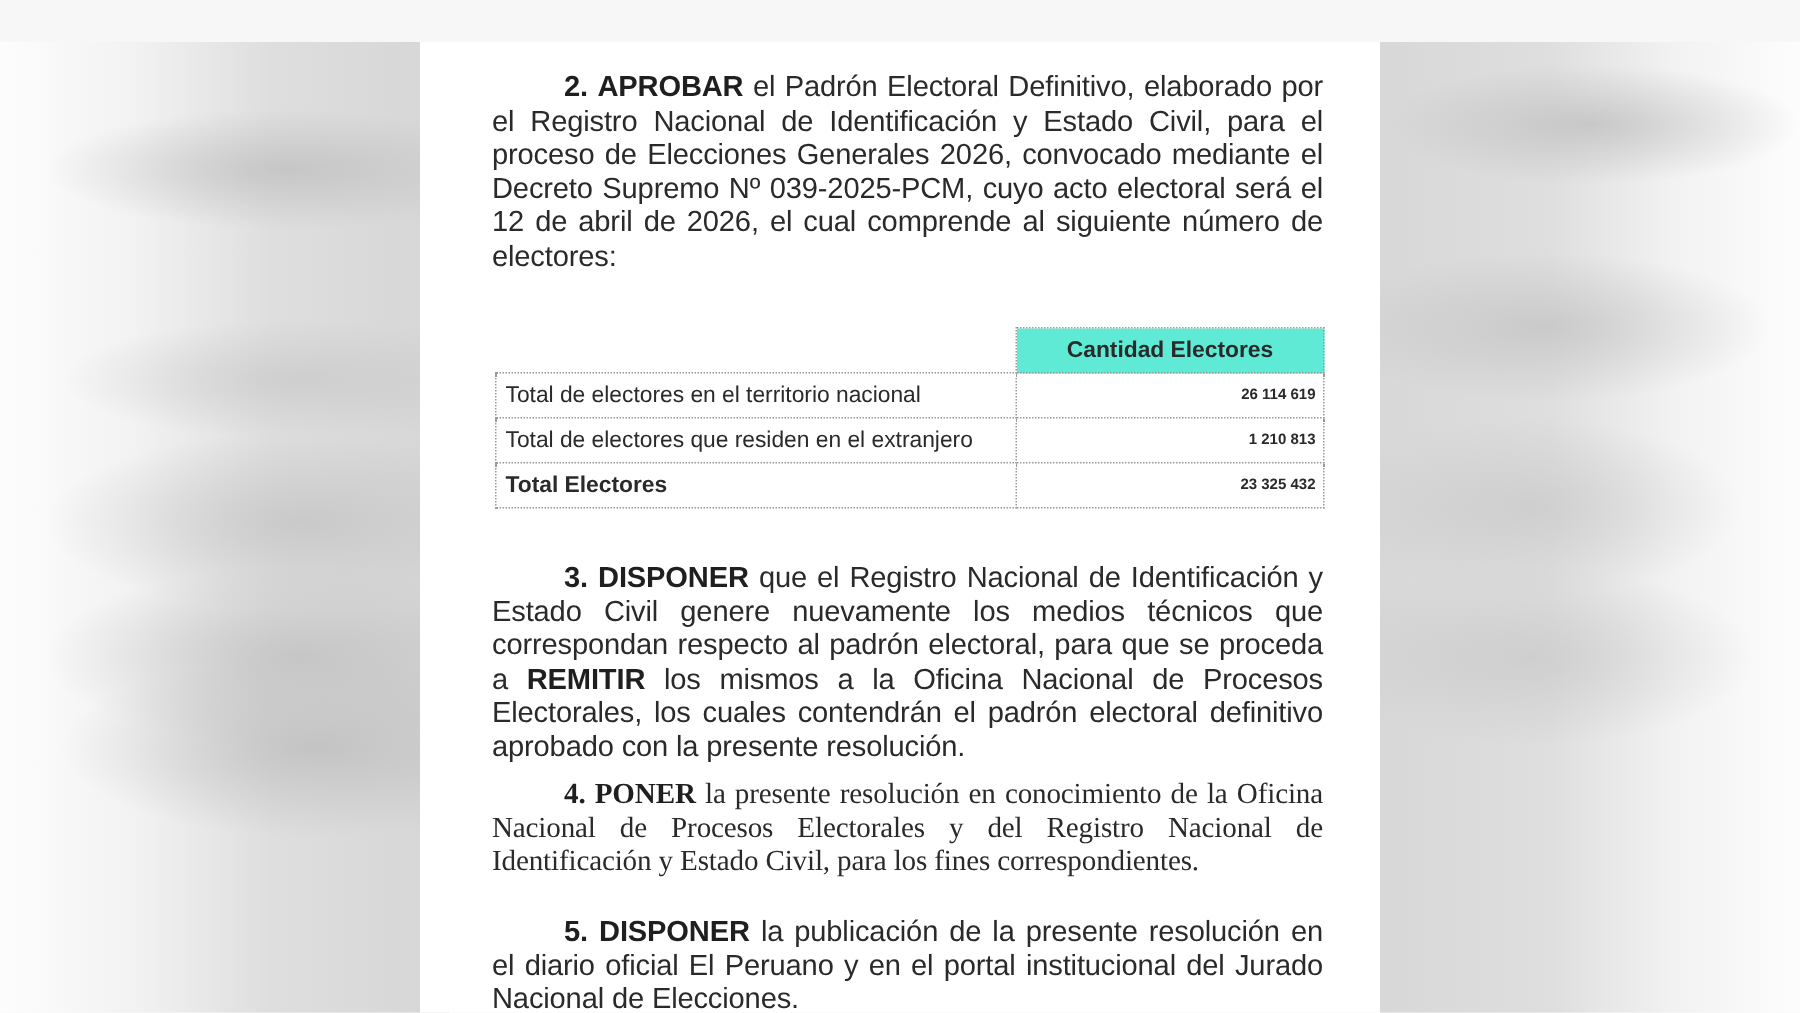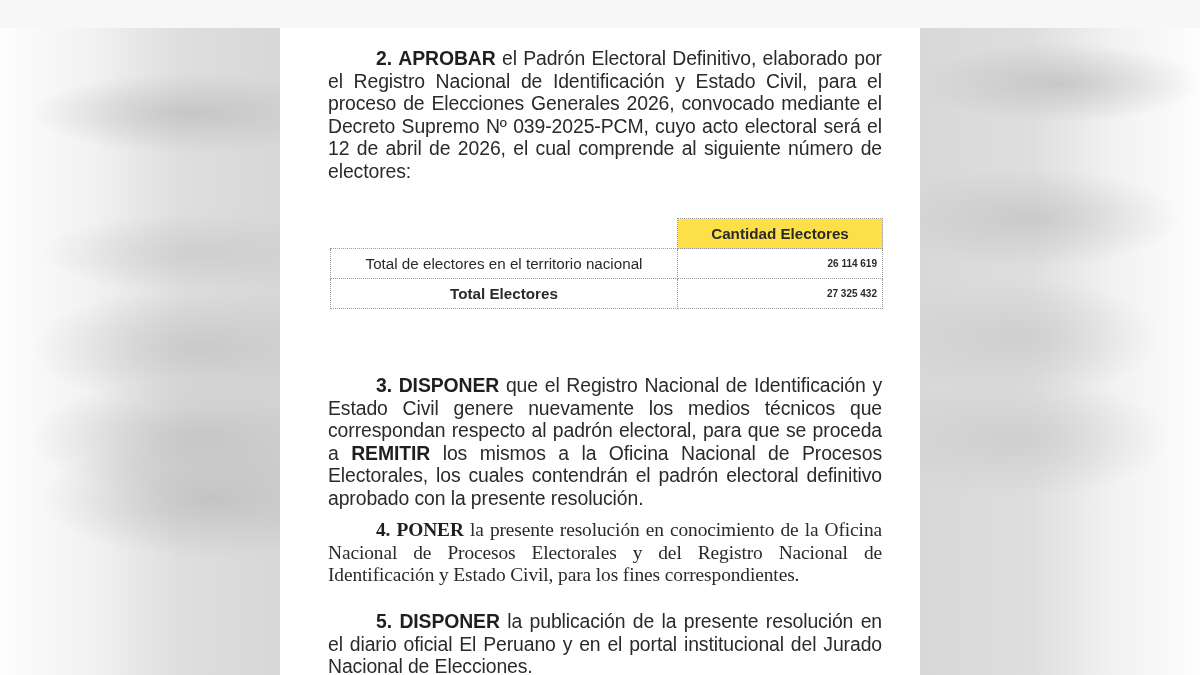--- a/index.html
+++ b/index.html
@@ -82,26 +82,26 @@
       height: 29px;
       padding: 0 6px;
     }
     .elect-table .blank-head {
       border-top: none;
       border-left: none;
       border-right: 1px dotted #9a9a9a;
       background: transparent;
     }
     .elect-table th.colhead {
-      background: #fde047;
+      background: #5eead4;
       font-weight: bold;
       text-align: center;
       width: 192px;
     }
-    .elect-table td.label { width: 334px; text-align: center; padding-left: 6px; }
+    .elect-table td.label { width: 334px; text-align: left; padding-left: 6px; }
     .elect-table td.value { text-align: right; font-weight: bold; padding-right: 5px; font-size: 10px; }
     .elect-table tr.total td.label { font-weight: bold; }
   </style>
 </head>
 <body>
 
 <div class="stage">
   <div class="blur-bg blur-left"></div>
   <div class="blur-bg blur-right"></div>
 
@@ -114,23 +114,27 @@
         <tr>
           <th class="blank-head"></th>
           <th class="colhead">Cantidad Electores</th>
         </tr>
       </thead>
       <tbody>
         <tr>
           <td class="label">Total de electores en el territorio nacional</td>
           <td class="value">26 114 619</td>
         </tr>
+        <tr>
+          <td class="label">Total de electores que residen en el extranjero</td>
+          <td class="value">1 210 813</td>
+        </tr>
         <tr class="total">
           <td class="label">Total Electores</td>
-          <td class="value">27 325 432</td>
+          <td class="value">23 325 432</td>
         </tr>
       </tbody>
     </table>
 
     <p class="para p3" style="margin:0;"><span class="indent"></span><b>3.</b> <b>DISPONER</b> <span>que el Registro Nacional de Identificación y Estado Civil genere nuevamente los medios técnicos que correspondan respecto al padrón electoral, para que se proceda a</span> <b>REMITIR</b> <span>los mismos a la Oficina Nacional de Procesos Electorales, los cuales contendrán el padrón electoral definitivo aprobado con la presente resolución.</span></p>
 
     <p class="para p4" style="margin:0;font-family:Liberation Serif, serif;"><span class="indent"></span><b>4.</b> <b>PONER</b> <span>la presente resolución en conocimiento de la Oficina Nacional de Procesos Electorales y del Registro Nacional de Identificación y Estado Civil, para los fines correspondientes.</span></p>
 
     <p class="para p5" style="margin:0;"><span class="indent"></span><b>5.</b> <b>DISPONER</b> <span>la publicación de la presente resolución en el diario oficial El Peruano y en el portal institucional del Jurado Nacional de Elecciones.</span></p>
 

